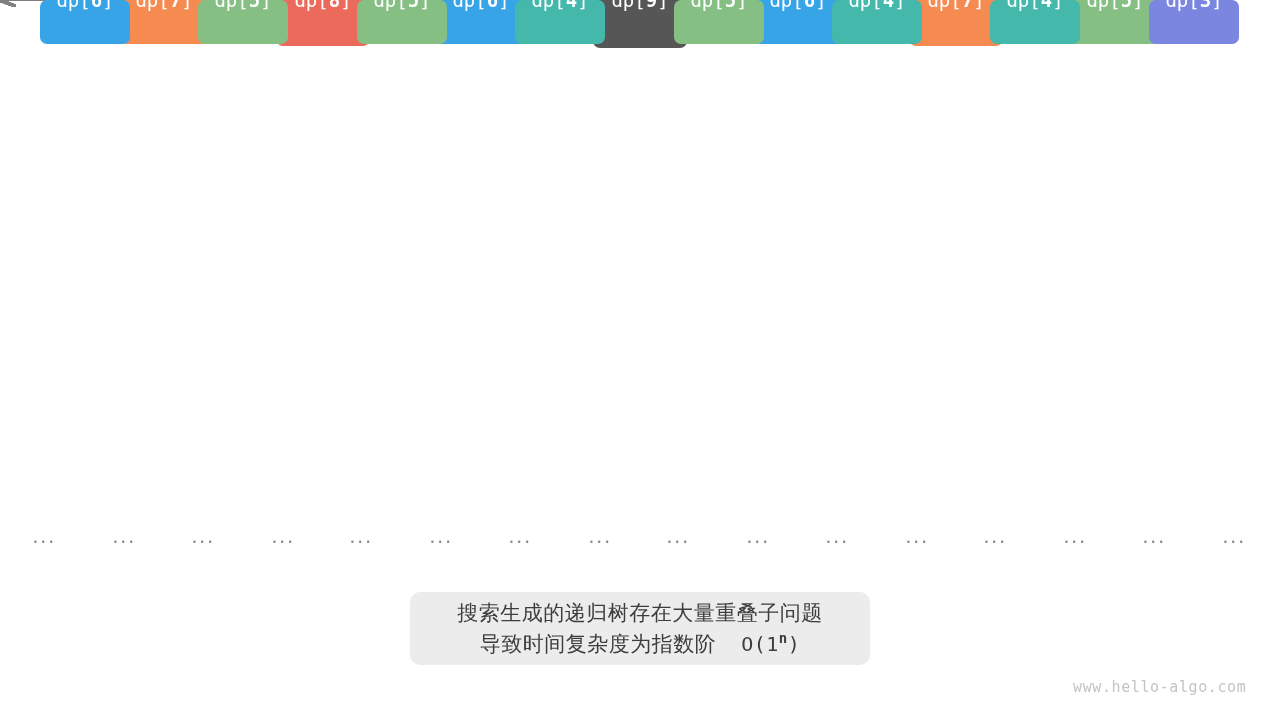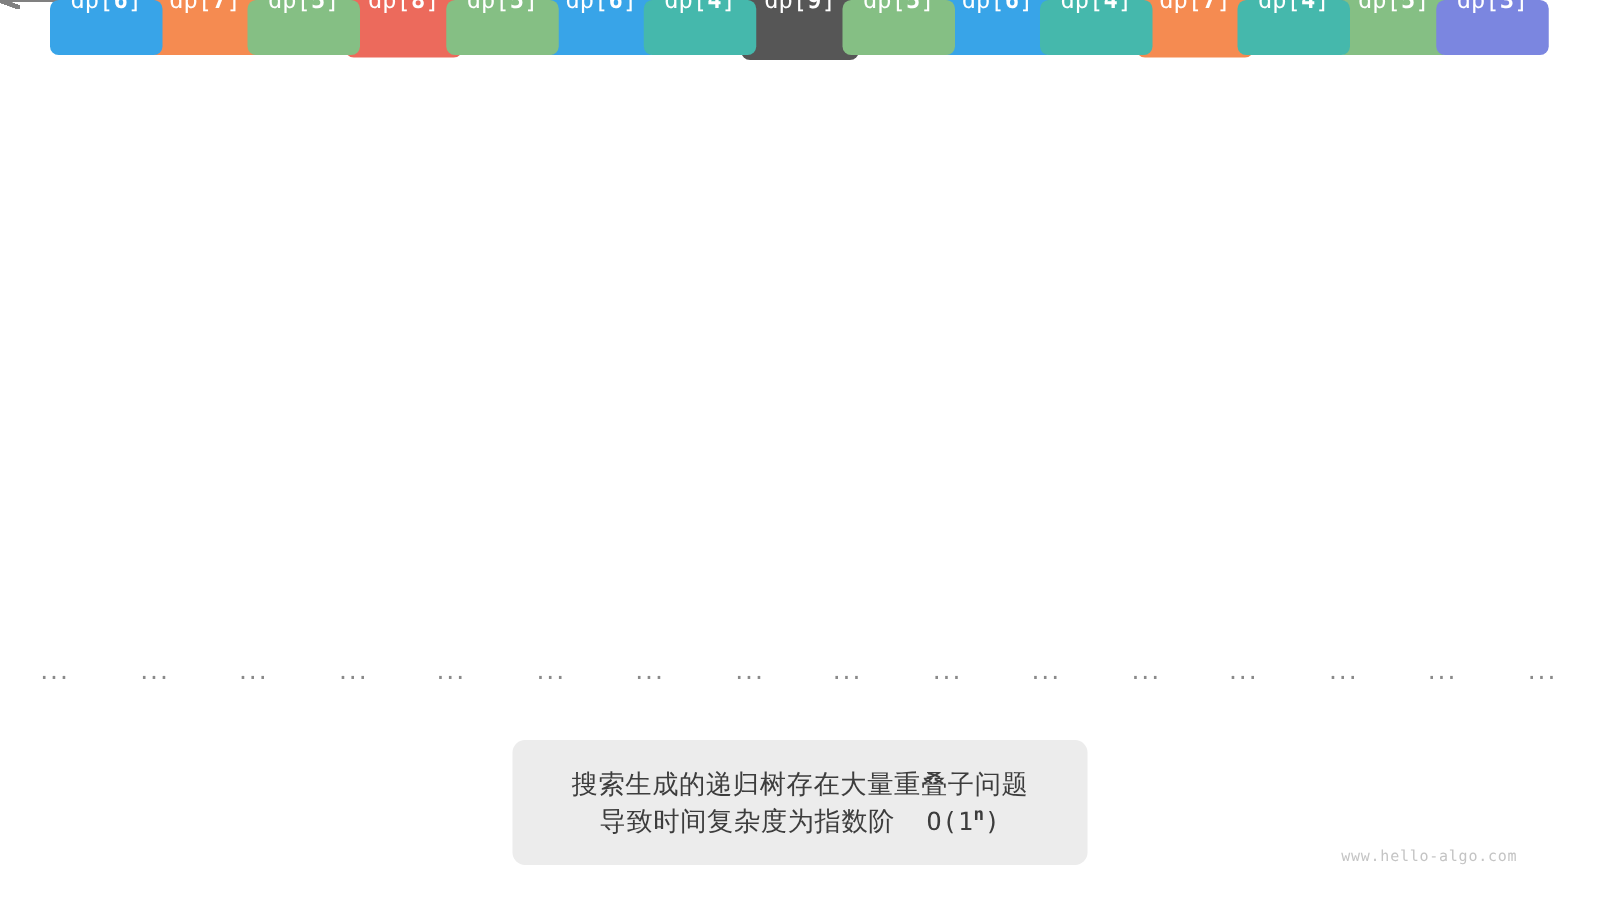--- a/index.html
+++ b/index.html
@@ -68,21 +68,21 @@
     font-size: 20px;
   }
   .caption-line .sup {
     font-size: 14px;
     vertical-align: super;
     font-weight: bold;
   }
   .watermark {
     position: absolute;
     font-family: "DejaVu Sans Mono", monospace;
-    font-size: 12px;
+    font-size: 15px;
     color: #c4c4c4;
     letter-spacing: 0.6px;
     white-space: nowrap;
   }
 </style>
 </head>
 <body>
 
 <div id="canvas">
 
@@ -201,21 +201,21 @@
         <text x="758" y="536" class="ellipsis-text">...</text>
         <text x="837" y="536" class="ellipsis-text">...</text>
         <text x="917" y="536" class="ellipsis-text">...</text>
         <text x="995" y="536" class="ellipsis-text">...</text>
         <text x="1075" y="536" class="ellipsis-text">...</text>
         <text x="1154" y="536" class="ellipsis-text">...</text>
         <text x="1234" y="536" class="ellipsis-text">...</text>
       </g>
   </svg>
 
-  <div class="caption-box" style="left: 410px; top: 592px; width: 460px; height: 100px; background: rgb(236, 236, 236);">
+  <div class="caption-box" style="left: 410px; top: 592px; width: 460px; height: 73px; background: rgb(236, 236, 236);">
     <div class="caption-line">搜索生成的递归树存在大量重叠子问题</div>
     <div class="caption-line">
       <span>导致时间复杂度为指数阶</span><span class="mono">&nbsp;&nbsp;<span>O(1</span><span class="sup">n</span><span>)</span></span>
     </div>
   </div>
 
   <div class="watermark" style="left: 1073px; top: 678px; color: rgb(196, 196, 196);">www.hello-algo.com</div>
 
 </div>
 

